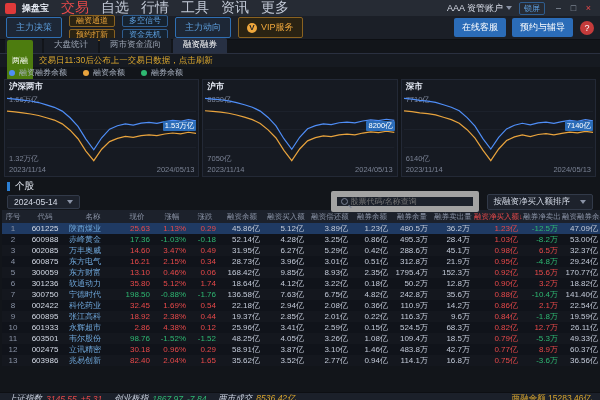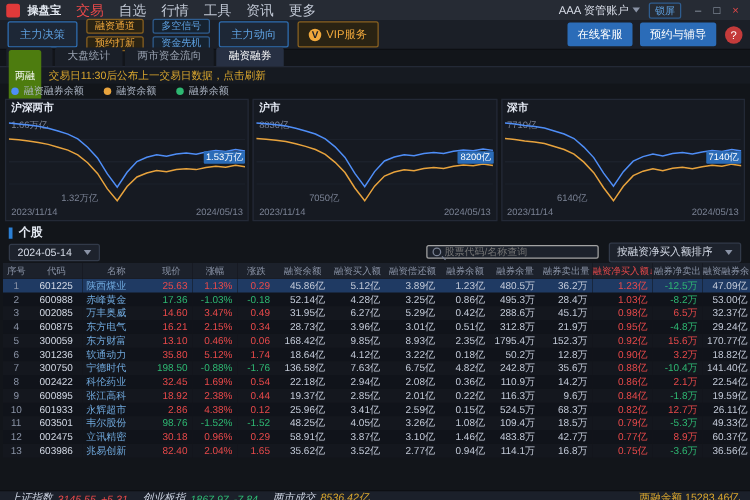--- a/index.html
+++ b/index.html
@@ -4,21 +4,21 @@
 <style>
   * { box-sizing:border-box; margin:0; padding:0; }
   html,body { width:600px; height:400px; overflow:hidden; }
   body { background:#12151a; color:#cfd6e4; font-family:"Liberation Sans",sans-serif; font-size:9px; }
 
   
   .titlebar { height:16px; background:#262b34; display:flex; align-items:center; gap:6px; padding:0 5px; }
   .logo-sq { width:11px; height:11px; background:#e03a3a; border-radius:2px; }
   .app-name { color:#e6ebf4; font-weight:bold; font-size:9px; }
   .menus { display:flex; }
-  .menus span { padding:0 6px; color:#c2c9d6; font-size:11px; cursor:default; }
+  .menus span { padding:0 6px; color:#c2c9d6; font-size:14px; cursor:default; }
   .menus span.active { color:#e8494a; }
   .tb-right { margin-left:auto; display:flex; align-items:center; gap:7px; }
   .account { color:#d8dde8; display:flex; align-items:center; gap:3px; }
   .tri-down { width:0; height:0; border-left:3px solid transparent; border-right:3px solid transparent; border-top:4px solid #8a93a6; }
   .lock-btn { color:#5ea0e0; border:1px solid #2f5d8f; border-radius:2px; padding:0 4px; font-size:8px; }
   .win-btns { display:flex; gap:2px; }
   .win-btns span { width:13px; text-align:center; color:#9aa3b2; font-size:9px; }
   .win-btns span:last-child { color:#e8494a; }
 
   
@@ -48,31 +48,31 @@
   .dot { width:6px; height:6px; border-radius:50%; }
 
   
   .charts { height:100px; display:flex; gap:3px; padding:1px 4px; }
   .chart-panel { flex:1; background:#161a22; border:1px solid #232936; display:flex; flex-direction:column; position:relative; }
   .chart-head { display:flex; justify-content:space-between; align-items:center; padding:1px 4px; }
   .chart-title { color:#e3e8f2; font-size:8.5px; font-weight:bold; }
   .plot { flex:1; position:relative; margin:0 2px; }
   .plot svg { position:absolute; inset:0; width:100%; height:100%; }
   .ymax { position:absolute; top:1px; left:2px; font-size:7.5px; color:#7a8294; }
-  .ymin { position:absolute; bottom:1px; left:2px; font-size:7.5px; color:#7a8294;margin-left:40px; }
+  .ymin { position:absolute; bottom:1px; left:2px; font-size:7.5px; color:#7a8294; }
   .cur-badge { position:absolute; right:0; top:38%; background:#2b6cb8; color:#fff; font-size:7.5px; padding:0 2px; border-radius:1px; }
   .xlabels { display:flex; justify-content:space-between; padding:0 4px 2px; font-size:7.5px; color:#7a8294; }
 
   
   .section-head { height:13px; display:flex; align-items:center; gap:5px; padding:0 7px; margin-top:2px; }
   .accent { width:3px; height:9px; background:#2b7fd4; }
-  .section-title { color:#e6ebf4; font-size:9.5px; font-weight:bold; }
+  .section-title { color:#e6ebf4; font-size:9.5px; font-weight:normal; }
   .date-row { height:17px; display:flex; align-items:center; gap:8px; padding:0 7px; }
   .date-select,.sort-select { background:#1d222c; border:1px solid #323a49; color:#d4dae6; font-size:8.5px; padding:1px 6px; display:flex; align-items:center; gap:10px; border-radius:2px; }
-  .search-box { margin-left:auto; display:flex; align-items:center; background:#1d222c; border:1px solid #a3a3a3; border-radius:2px; padding:0 4px; }
+  .search-box { margin-left:auto; display:flex; align-items:center; background:#1d222c; border:6px solid #a3a3a3; border-radius:2px; padding:0 4px; }
   .search-box input { background:transparent; border:0; outline:0; color:#aab3c2; font-size:8px; width:118px; font-family:"Liberation Sans",sans-serif; }
   .mag { width:7px; height:7px; border:1px solid #7a8294; border-radius:50%; position:relative; margin-right:3px; }
   .mag::after { content:""; position:absolute; width:4px; height:1px; background:#7a8294; transform:rotate(45deg); left:6px; top:7px; }
 
   
   .table-wrap { height:182px; overflow:hidden; padding:0 2px; }
   table { width:100%; border-collapse:collapse; table-layout:fixed; }
   th { font-size:7.5px; color:#8a93a6; background:#1c212b; font-weight:normal; height:13px; white-space:nowrap; overflow:hidden; }
   th.sorted { color:#e8494a; }
   td { font-size:8px; height:11px; text-align:right; padding-right:4px; color:#c3cad8; white-space:nowrap; overflow:hidden; }

